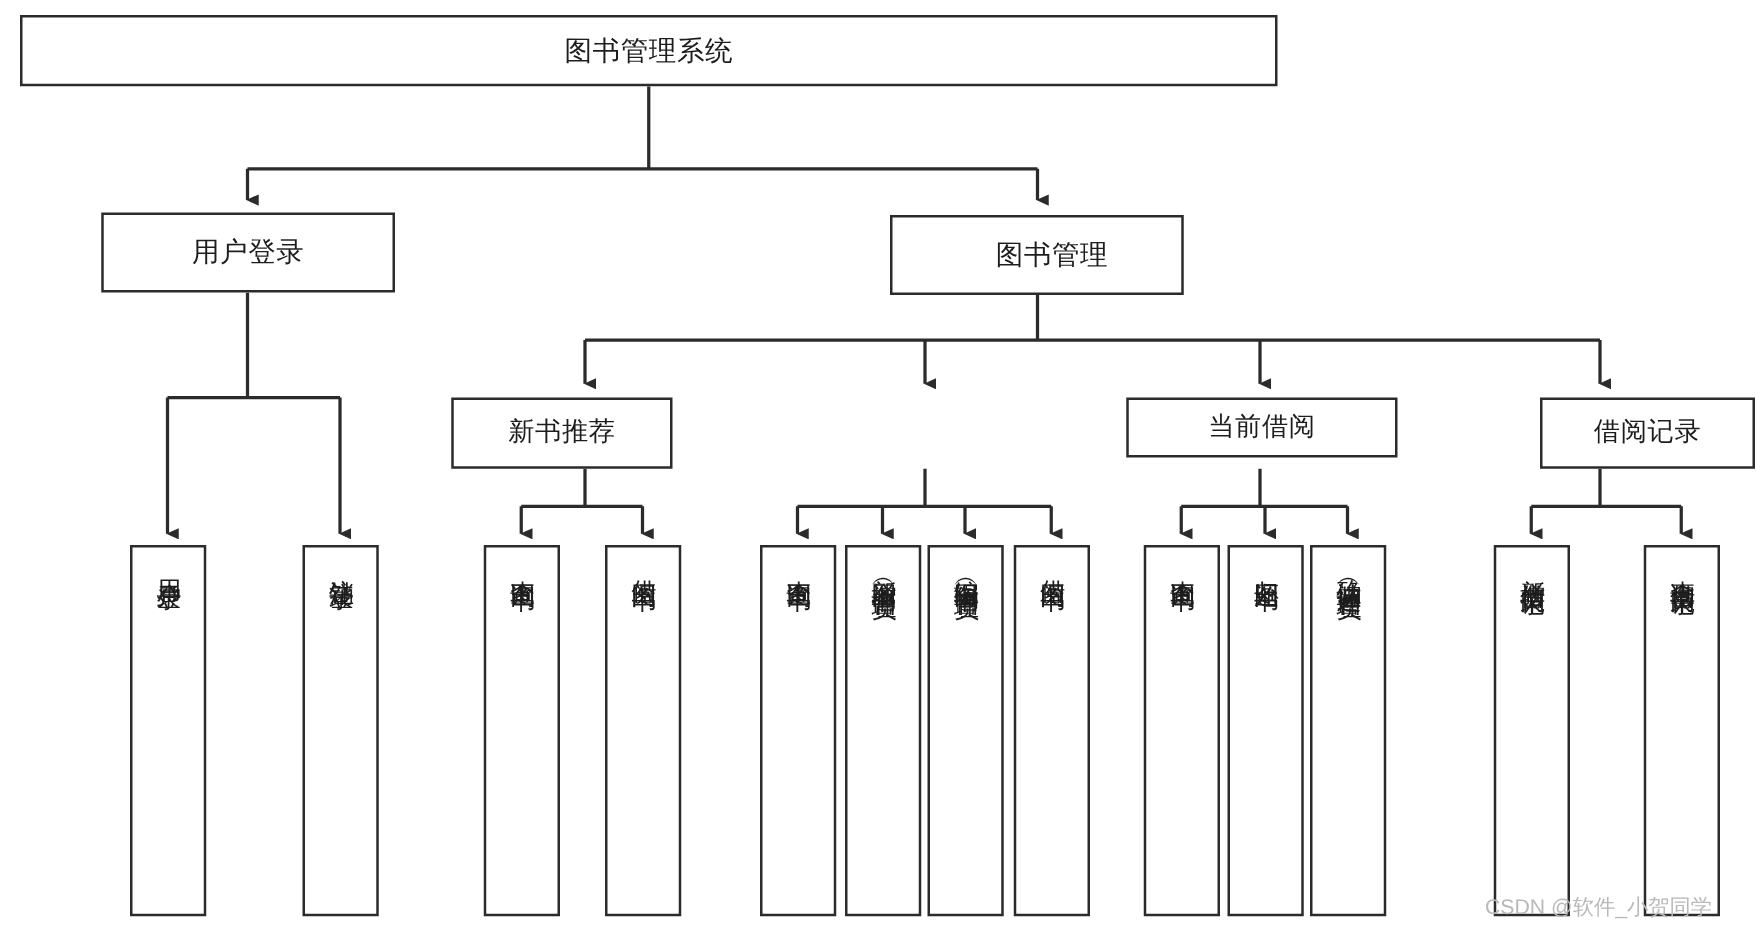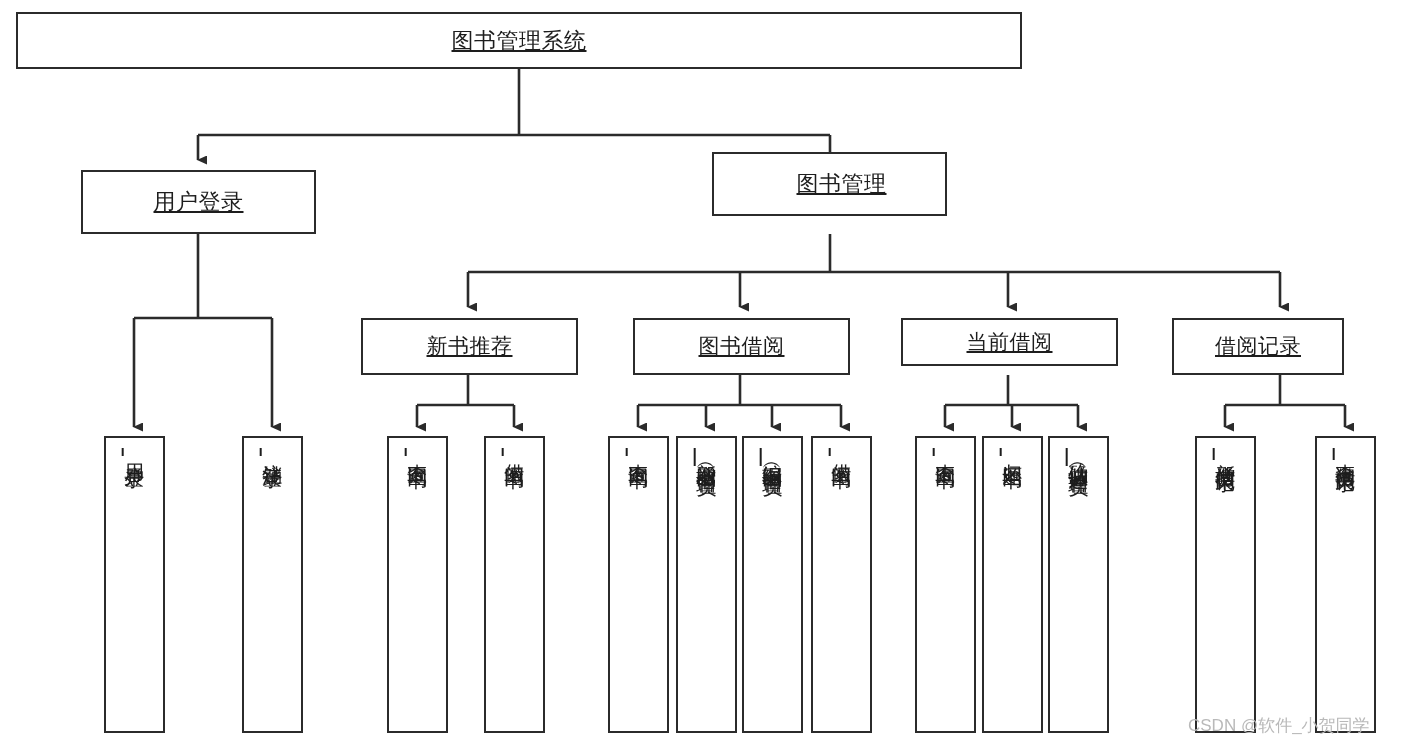--- a/index.html
+++ b/index.html
@@ -29,21 +29,20 @@
     position: absolute;
     box-sizing: border-box;
     background: #ffffff;
     border: 2px solid #2b2b2b;
     display: flex;
     align-items: center;
     justify-content: center;
     text-align: center;
     color: #1d1d1d;
     z-index: 2;
-    text-decoration: underline;
   }
   .node .label {
     font-size: 21px;
     line-height: 1.25;
     letter-spacing: 0.5px;
     white-space: nowrap;
   }
   .node.root .label { font-size: 22px; }
   .node.level2 .label { font-size: 22px; }
   .node.level3 .label { font-size: 21px; }
@@ -128,34 +127,31 @@
     </g>
   </svg>
 
   <div class="node root" style="left:16px; top:12px; width:1006px; height:57px;">
     <span class="label">图书管理系统</span>
   </div>
 
   <div class="node level2" style="left:81px; top:170px; width:235px; height:64px;">
     <span class="label">用户登录</span>
   </div>
-  <div class="node level2" style="left:712px; top:152px; width:235px; height:64px;padding-left:24px;">
+  <div class="node level2" style="left:712px; top:172px; width:235px; height:64px;padding-left:24px;">
     <span class="label">图书管理</span>
   </div>
 
-  <div class="node level3" style="left:361px; top:318px; width:217px; height:57px;">
+  <div class="node level3" style="left:361px; top:318px; width:177px; height:57px;">
     <span class="label">新书推荐</span>
-  </div>
-  <div class="node level3" style="left:633px; top:318px; width:217px; height:57px;">
-    <span class="label">图书借阅</span>
   </div>
   <div class="node level3" style="left:901px; top:318px; width:217px; height:48px;">
     <span class="label">当前借阅</span>
   </div>
-  <div class="node level3" style="left:1172px; top:318px; width:172px; height:57px;">
+  <div class="node level3" style="left:1232px; top:318px; width:172px; height:57px;">
     <span class="label">借阅记录</span>
   </div>
 
   <div class="node leaf" style="left:104px; top:436px; width:61px; height:297px;">
     <span class="label">用户登录</span>
   </div>
   <div class="node leaf" style="left:242px; top:436px; width:61px; height:297px;">
     <span class="label">注销登录</span>
   </div>
 

